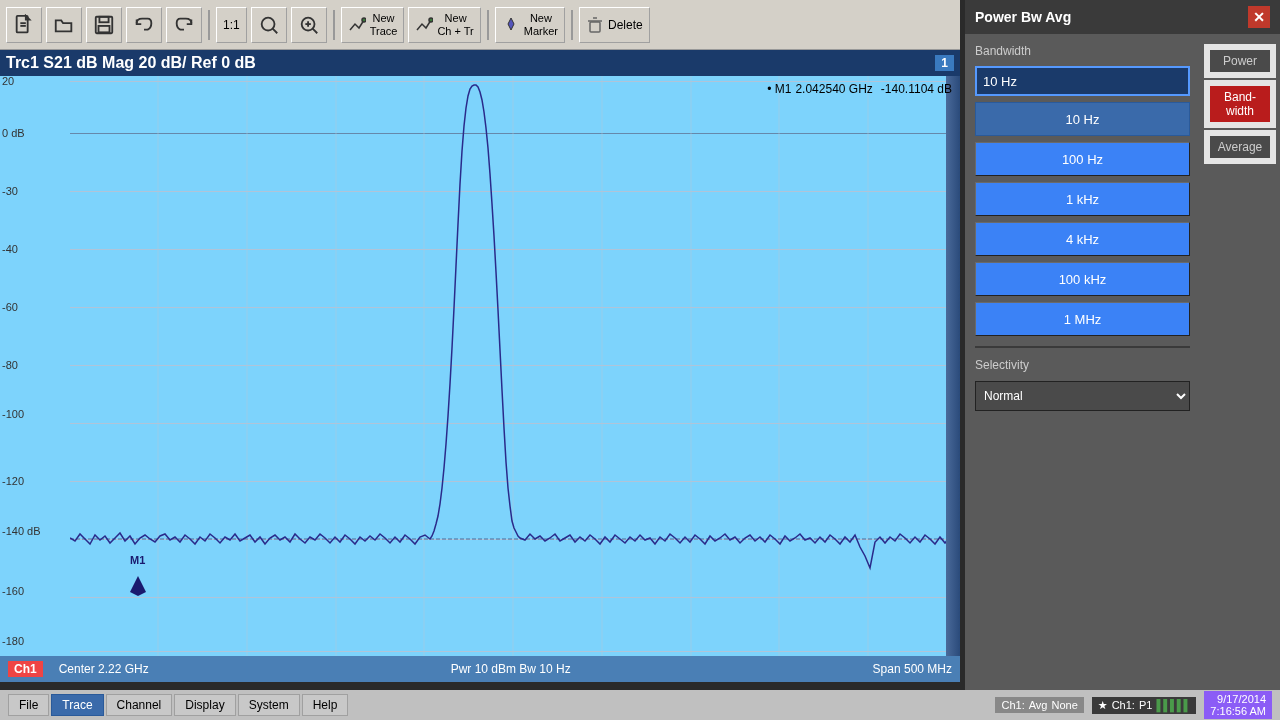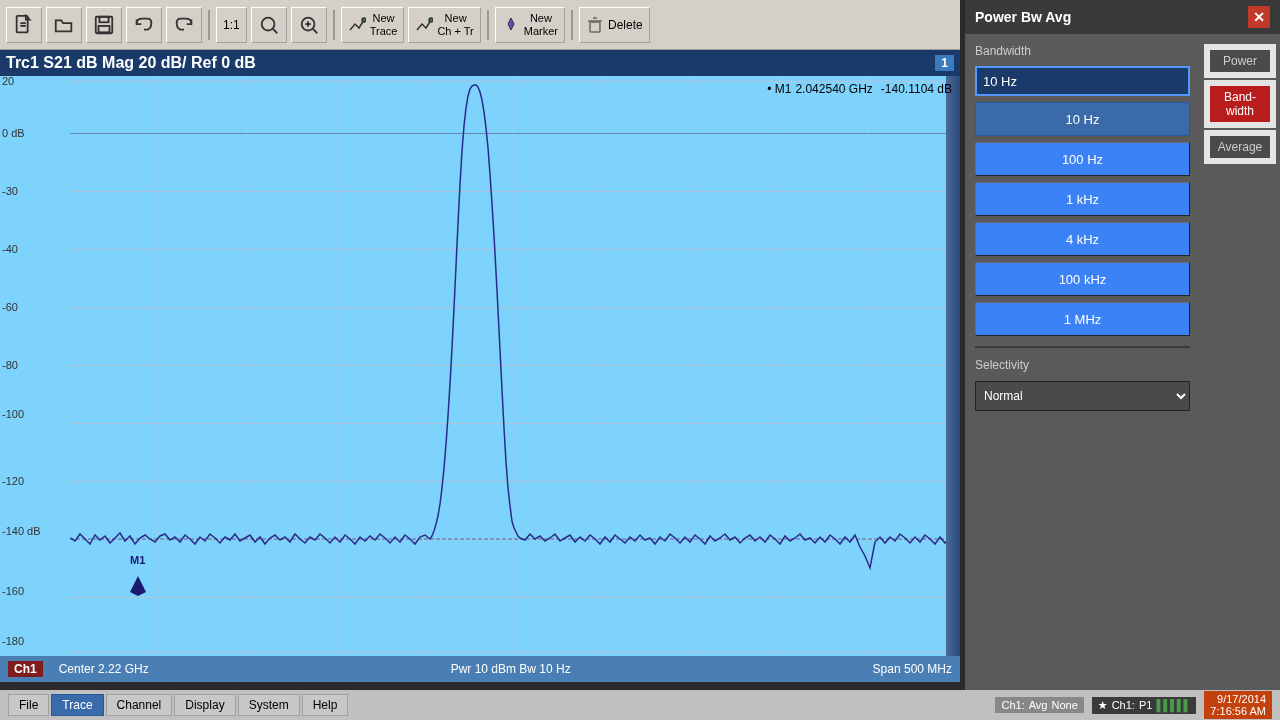--- a/index.html
+++ b/index.html
@@ -143,21 +143,21 @@
       height: 26px;
       background: #4a7fb5;
       display: flex;
       align-items: center;
       padding: 0 8px;
       font-size: 12px;
       color: #fff;
       gap: 10px;
     }
     #status-bar .ch-label {
-      background: #7f1d1d;
+      background: #ef4444;
       padding: 1px 6px;
       font-weight: bold;
       margin-right: 6px;
     }
     #status-bar .status-info {
       flex: 1;
       display: flex;
       justify-content: space-between;
     }
 
@@ -606,21 +606,21 @@
         <span>Ch1:</span>
         <span>Avg</span>
         <span>None</span>
       </div>
       <div style="background:#3a3a3a; padding:2px 6px; font-size:11px; color:#fff; display:flex; align-items:center; gap:4px;">
         <span>★</span>
         <span>Ch1:</span>
         <span>P1</span>
         <span style="letter-spacing:-1px; color:#4a9a4a;">▌▌▌▌▌</span>
       </div>
-      <div style="background:#c2410c; color:#fff; padding: 2px 6px; font-size:11px; text-align:right;">
+      <div style="background:#8b5cf6; color:#fff; padding: 2px 6px; font-size:11px; text-align:right;">
         <span>9/17/2014</span>
         <br>
         <span>7:16:56 AM</span>
       </div>
     </div>
   </div>
 
 </div>
 
 </body></html>

